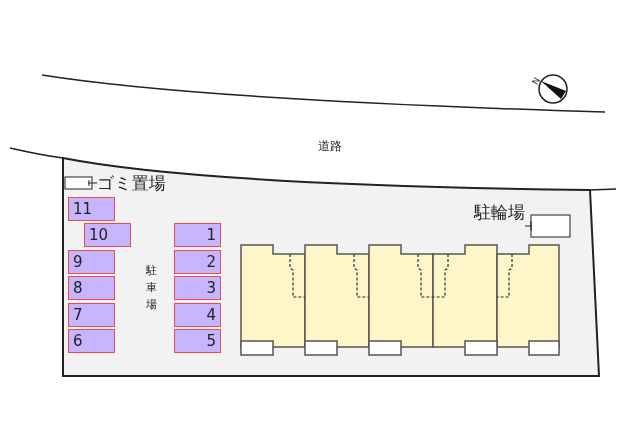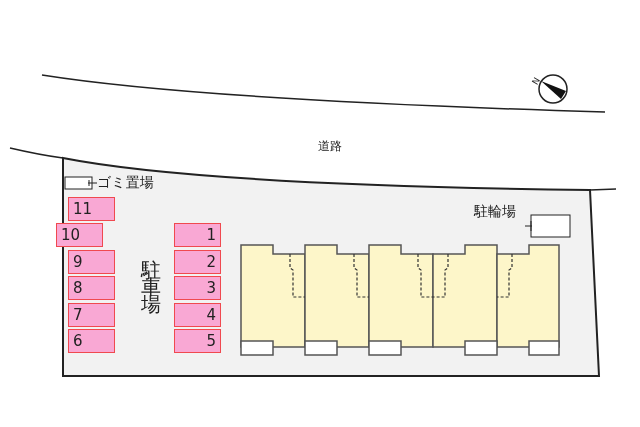--- a/index.html
+++ b/index.html
@@ -1,26 +1,26 @@
 <!DOCTYPE html>
 <html><head>
 <meta charset="utf-8">
 <style>
   html, body { margin:0; padding:0; background:#ffffff; }
   body { width:640px; height:427px; position:relative; overflow:hidden;
          font-family:"DejaVu Sans", sans-serif; }
   svg { position:absolute; left:0; top:0; }
-  .lbl { position:absolute; color:#222; font-size:14px; line-height:1; white-space:nowrap; }
+  .lbl { position:absolute; color:#222; font-size:17px; line-height:1; white-space:nowrap; }
   .road-label { left:318px; top:140px; font-size:12px; }
   .trash-label { left:97px; top:175px; }
   .bike-label { left:474px; top:204px; }
-  .parking-label { left:141px; top:262px; width:16px; font-size:20px; line-height:17px;
+  .parking-label { left:141px; top:262px; width:16px; font-size:11px; line-height:17px;
                    white-space:normal; word-break:break-all; text-align:right;font-family:Liberation Serif, serif; }
   .stall { position:absolute; width:47px; height:24px; box-sizing:border-box;
-           background:#f9a8d4; border:1px solid #f0494f; font-size:15px; color:#222;
+           background:#c4b5fd; border:1px solid #f0494f; font-size:15px; color:#222;
            line-height:22px; }
   .stall.left { padding-left:4px; text-align:left; }
   .stall.right { padding-right:4px; text-align:right; }
 </style>
 </head>
 <body>
 
 <svg width="640" height="427" viewBox="0 0 640 427">
 
   <path d="M42,75 Q200,100 605,112" fill="none" stroke="#222" stroke-width="1.5"></path>
@@ -73,21 +73,21 @@
     <rect x="529" y="341" width="30" height="14"></rect>
   </g>
 </svg>
 
 <span class="lbl road-label">道路</span>
 <span class="lbl trash-label">ゴミ置場</span>
 <span class="lbl bike-label">駐輪場</span>
 <span class="lbl parking-label">駐車場</span>
 
 <div class="stall left" style="left:68px;top:197px">11</div>
-<div class="stall left" style="left:56px;top:223px">10</div>
+<div class="stall left" style="left:84px;top:223px">10</div>
 <div class="stall left" style="left:68px;top:250px">9</div>
 <div class="stall left" style="left:68px;top:276px">8</div>
 <div class="stall left" style="left:68px;top:303px">7</div>
 <div class="stall left" style="left:68px;top:329px">6</div>
 
 <div class="stall right" style="left:174px;top:223px">1</div>
 <div class="stall right" style="left:174px;top:250px">2</div>
 <div class="stall right" style="left:174px;top:276px">3</div>
 <div class="stall right" style="left:174px;top:303px">4</div>
 <div class="stall right" style="left:174px;top:329px">5</div>

